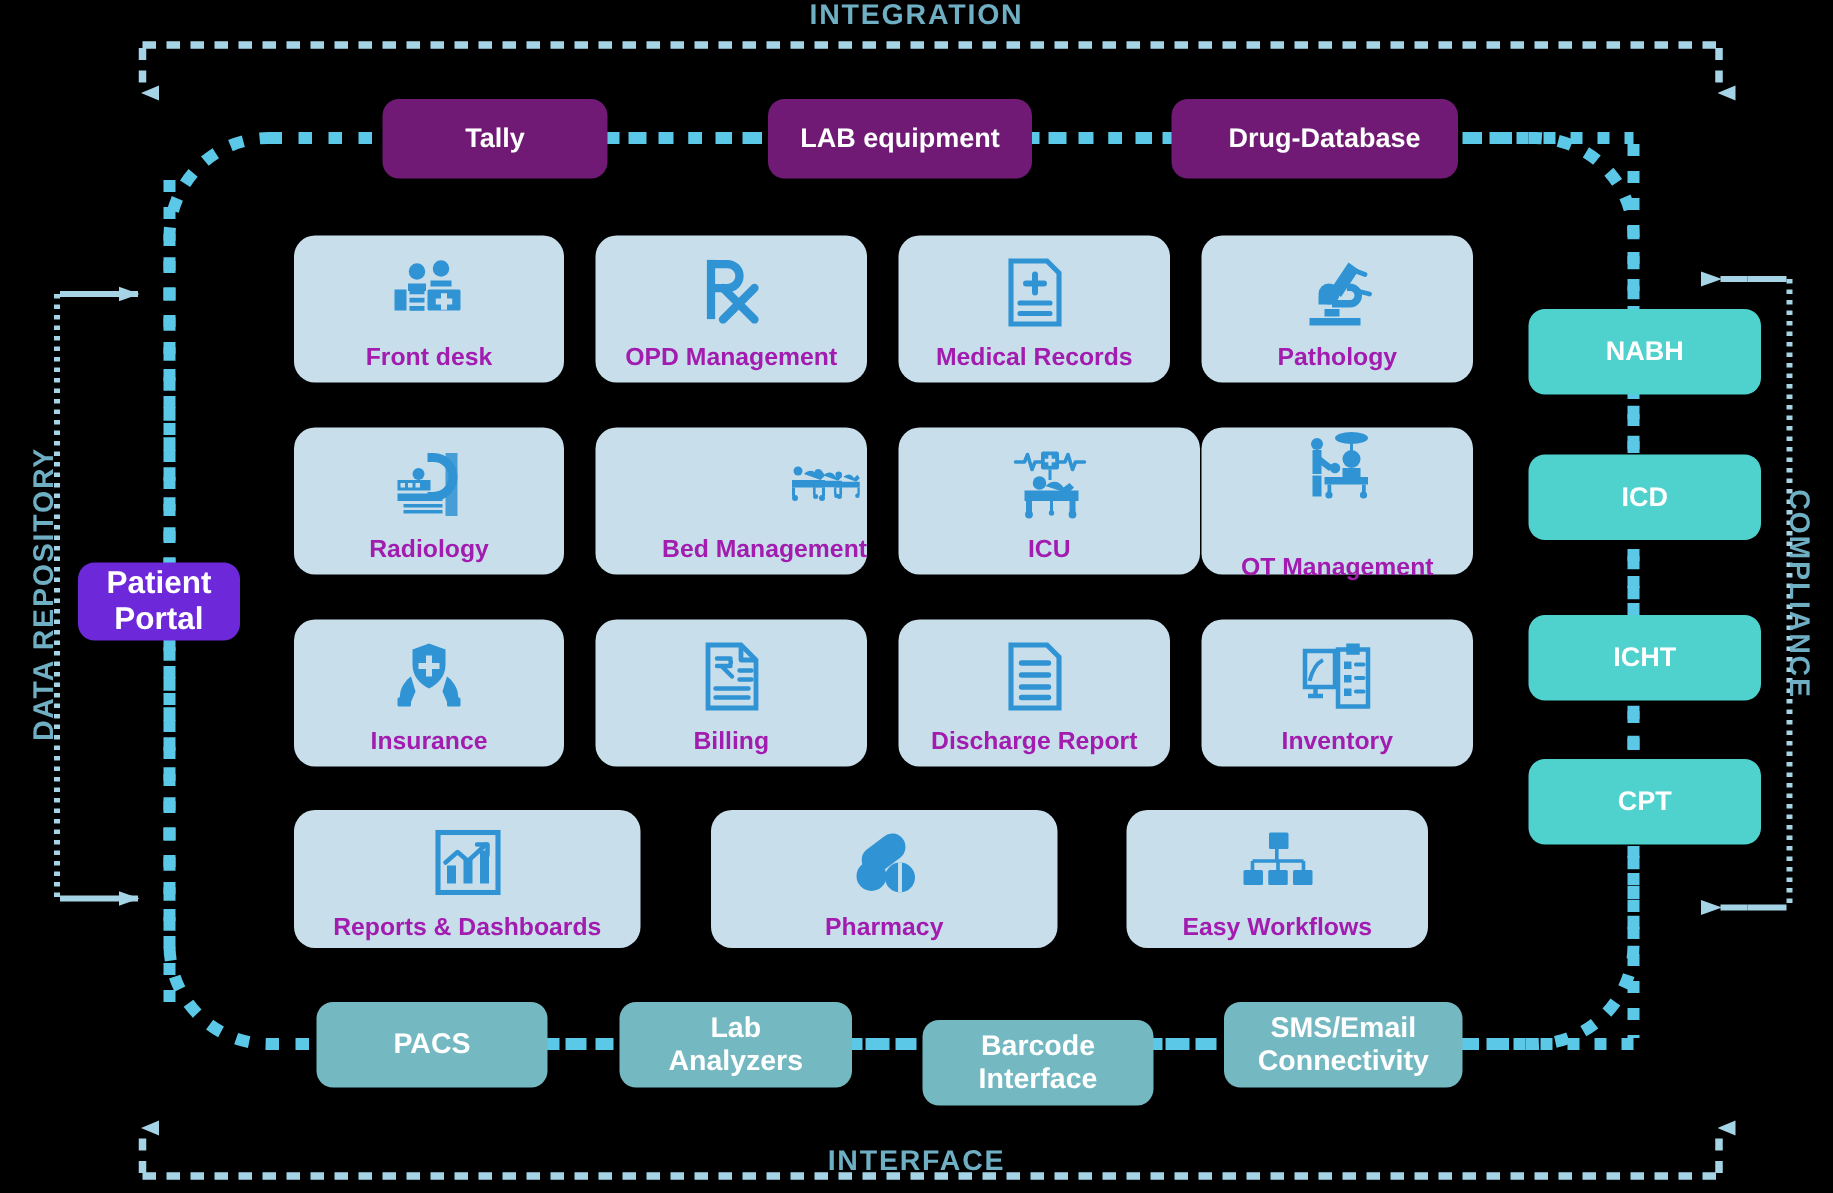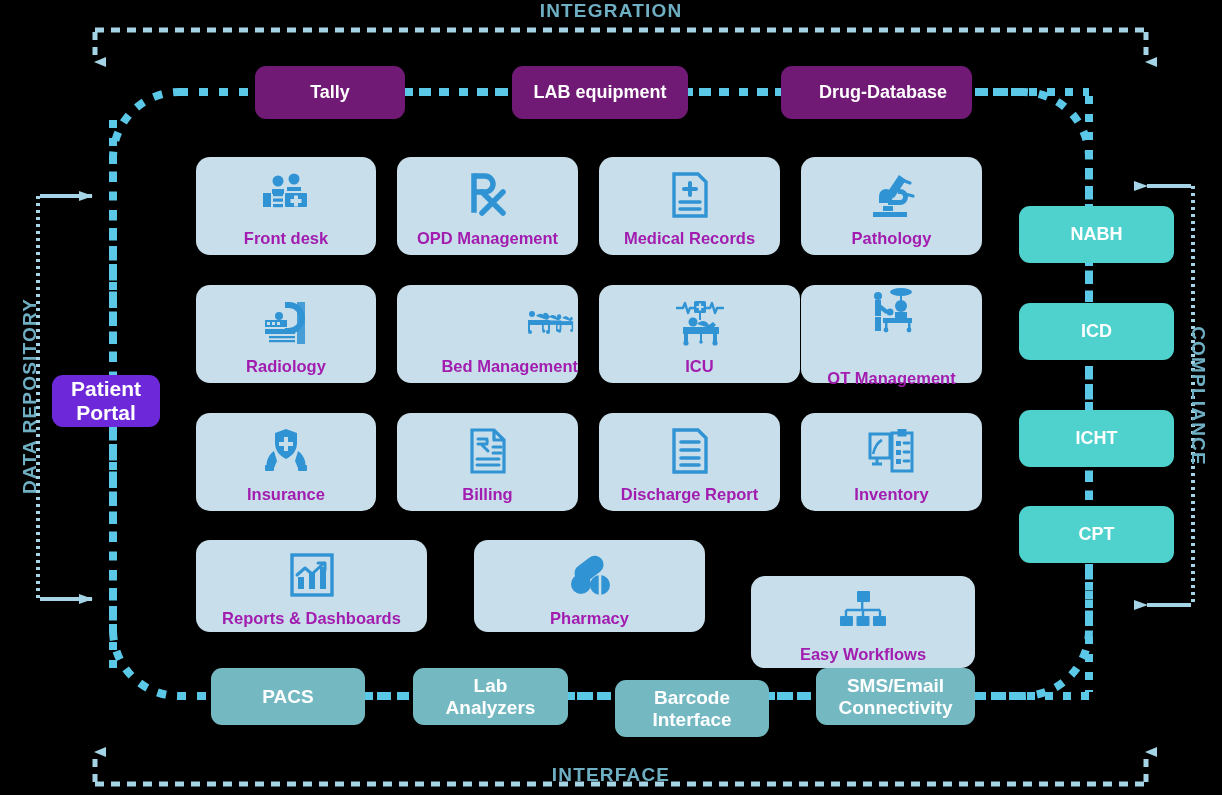--- a/index.html
+++ b/index.html
@@ -368,21 +368,21 @@
       <svg width="44" height="42" viewBox="0 0 44 42" fill="#3093d4">
         <path d="M26 1a9 9 0 0 1 9 9 9 9 0 0 1-2.6 6.4l-9 9A9 9 0 1 1 10.6 13l9-9A9 9 0 0 1 26 1z" transform="rotate(8 22 15)"></path>
         <circle cx="13" cy="30" r="10"></circle>
         <circle cx="32" cy="31" r="10"></circle>
         <path d="M32 21v20" stroke="#c8dfeb" stroke-width="2.6"></path>
       </svg>
     </span>
     <span class="clabel">Pharmacy</span>
   </div>
 
-  <div class="card" style="left:751px;top:540px;width:224px;height:92px;margin-top:36px;">
+  <div class="card" style="left:751px;top:540px;width:201px;height:92px;">
     <span class="ico">
       <svg width="48" height="42" viewBox="0 0 48 42" fill="#3093d4">
         <rect x="18" y="1" width="13" height="11" rx="1"></rect>
         <path d="M23.2 12v8" stroke="#3093d4" stroke-width="2.4"></path>
         <path d="M7 20h34" stroke="#3093d4" stroke-width="2.4"></path>
         <path d="M7 20v6 M24 20v6 M41 20v6" stroke="#3093d4" stroke-width="2.4"></path>
         <rect x="1" y="26" width="13" height="10" rx="1"></rect>
         <rect x="17.5" y="26" width="13" height="10" rx="1"></rect>
         <rect x="34" y="26" width="13" height="10" rx="1"></rect>
       </svg>

